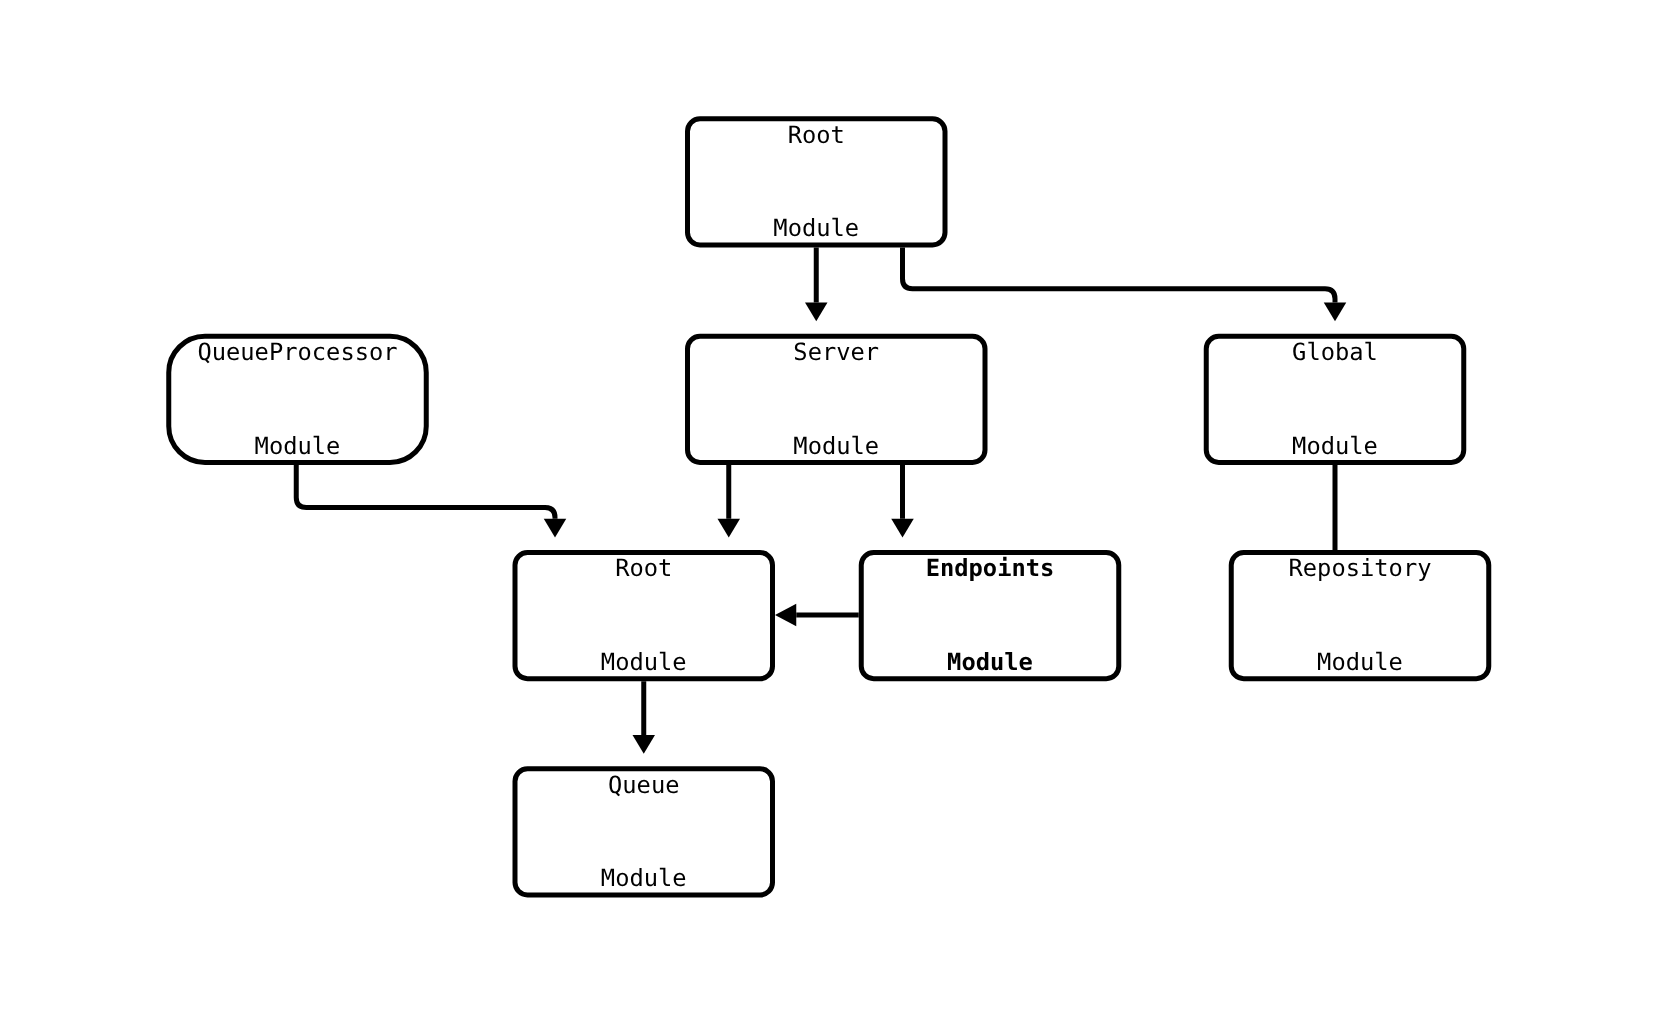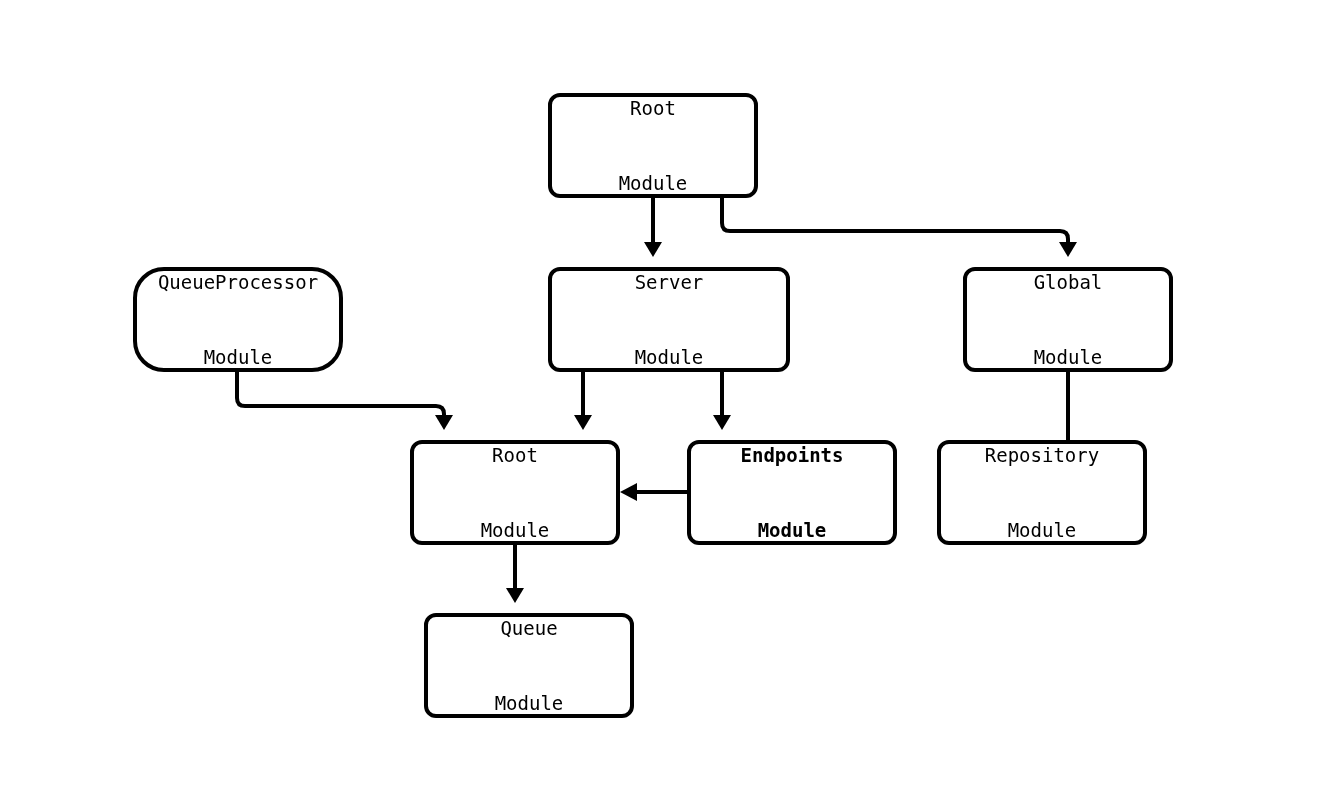--- a/index.html
+++ b/index.html
@@ -119,23 +119,23 @@
   <div class="node" style="left:410px; top:440px; width:210px; height:105px;">
     <div class="node-line">Root</div>
     <div class="node-line">Module</div>
   </div>
 
   <div class="node" style="left:687px; top:440px; width:210px; height:105px;font-weight:bold;">
     <div class="node-line">Endpoints</div>
     <div class="node-line">Module</div>
   </div>
 
-  <div class="node" style="left:937px; top:440px; width:210px; height:105px;">
+  <div class="node" style="left:983px; top:440px; width:210px; height:105px;">
     <div class="node-line">Repository</div>
     <div class="node-line">Module</div>
   </div>
 
-  <div class="node" style="left:424px; top:613px; width:210px; height:105px;">
+  <div class="node" style="left:410px; top:613px; width:210px; height:105px;">
     <div class="node-line">Queue</div>
     <div class="node-line">Module</div>
   </div>
 
 </div>
 
 </body></html>

